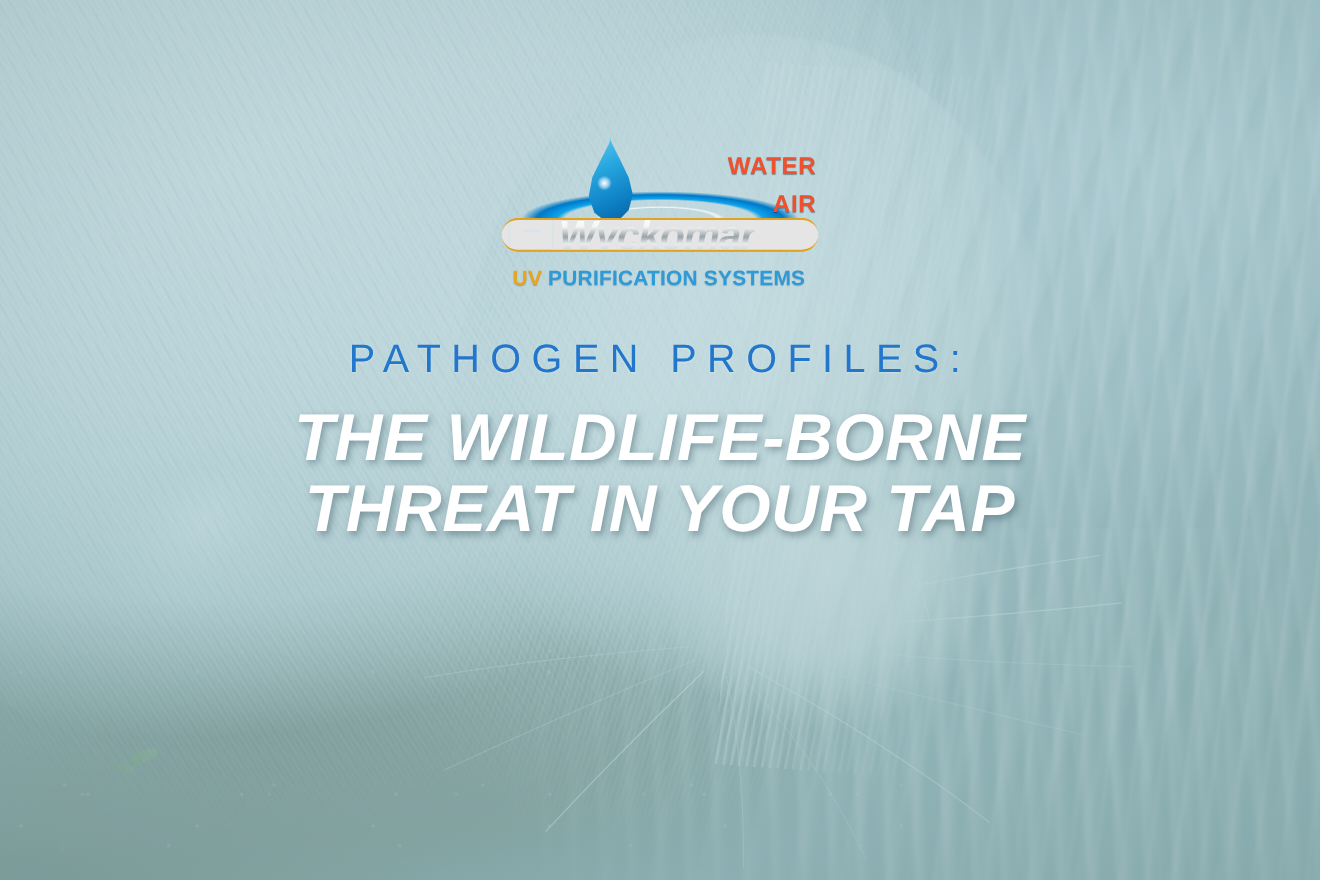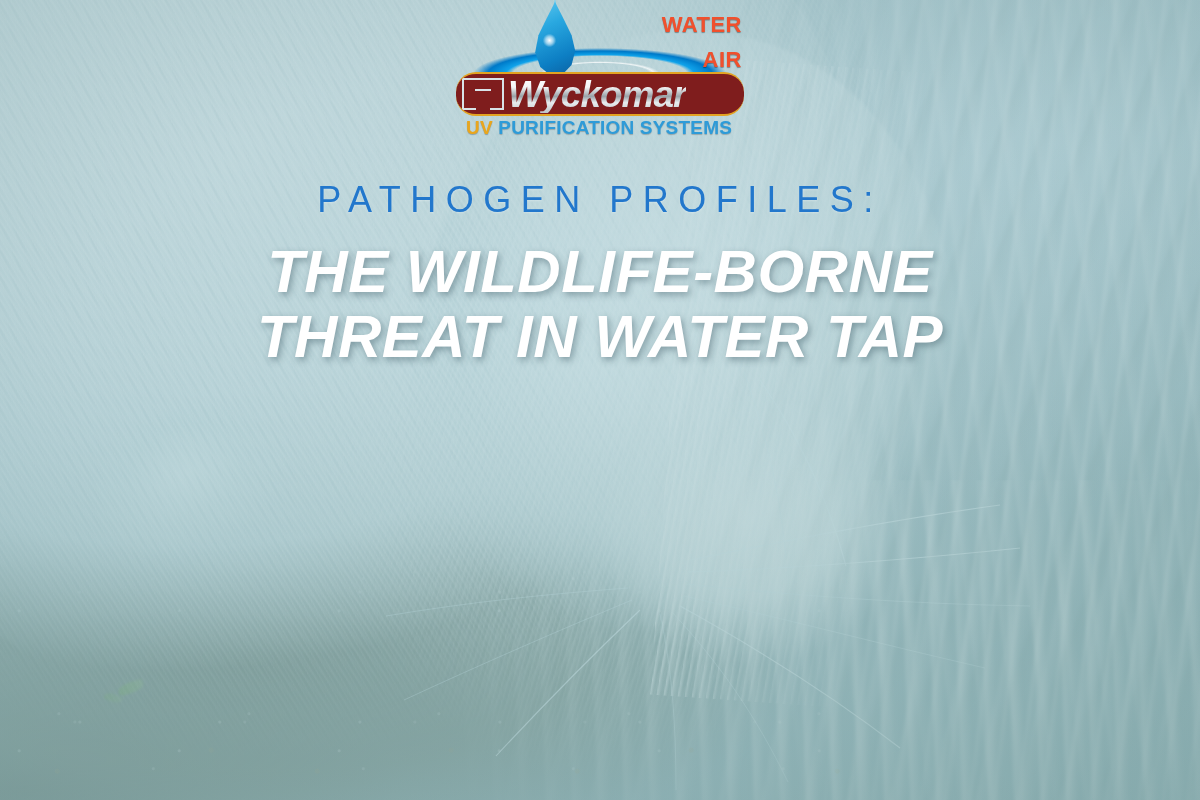--- a/index.html
+++ b/index.html
@@ -186,20 +186,21 @@
   }
   .tint2{
     position:absolute; inset:0;
     background:radial-gradient(ellipse 80% 70% at 50% 45%, rgba(200,226,232,.30) 0%, rgba(150,186,192,.16) 55%, rgba(120,158,160,.30) 100%);
   }
 
   
   .content{
     position:absolute; inset:0;
     display:flex; flex-direction:column; align-items:center;
+    padding-top:126px;
   }
 
   
   .logo{ position:relative; width:292px; height:148px; }
 
   .logo-droplet{
     position:absolute; left:78px; top:2px; width:46px; height:74px;
     background:
       radial-gradient(circle 9px at 38% 52%, #ffffff 0%, rgba(255,255,255,.55) 42%, rgba(255,255,255,0) 75%),
       linear-gradient(155deg, #5fc8ef 0%, #29a8e0 32%, #0d7fc4 72%, #0a5fa0 100%);
@@ -224,22 +225,22 @@
   .logo-water, .logo-air{
     position:absolute; right:4px;
     color:#f0502d; font-weight:bold; letter-spacing:.5px;
     text-shadow:0 1px 1px rgba(0,0,0,.35);
     font-size:22px; line-height:1;
   }
   .logo-water{ top:14px; }
   .logo-air{ top:49px; }
 
   .logo-bar{
-    position:absolute; left:2px; top:72px; width:288px; height:44px;
-    background:#7f1d1d;
+    position:absolute; left:2px; top:72px; width:288px; height:31px;
+    background:#e5e5e5;
     border-top:2px solid #e2a322; border-bottom:2px solid #e2a322;
     display:flex; align-items:center; overflow:hidden;border-radius:20px;
   }
   .logo-emblem{
     width:42px; height:32px; margin-left:6px; flex:0 0 auto; position:relative;
   }
   .logo-emblem .top{
     position:absolute; left:0; top:0; width:42px; height:14px;
     border:2px solid #d9e3e8; border-bottom:none;
     background:transparent;
@@ -359,17 +360,17 @@
       <div class="logo-sub">
         <span class="uv">UV</span><span>&nbsp;</span><span class="ps">PURIFICATION SYSTEMS</span>
       </div>
     </div>
 
     <div class="kicker">PATHOGEN PROFILES:</div>
 
 
     <div class="subtitle">
       <span class="l1">THE WILDLIFE-BORNE</span>
-      <span class="l2">THREAT IN WATER TAP</span>
+      <span class="l2">THREAT IN YOUR TAP</span>
     </div>
 
   </div>
 </div>
 
 </body></html>

